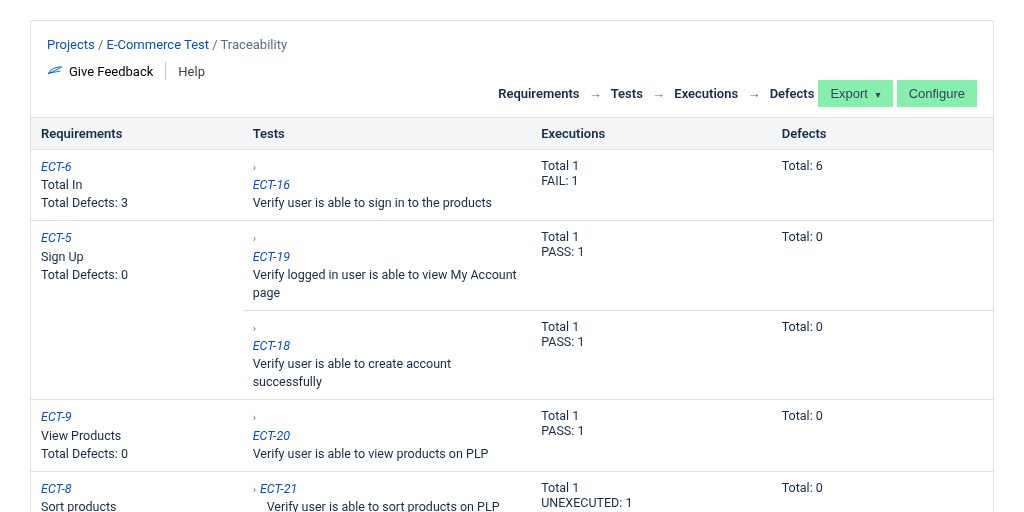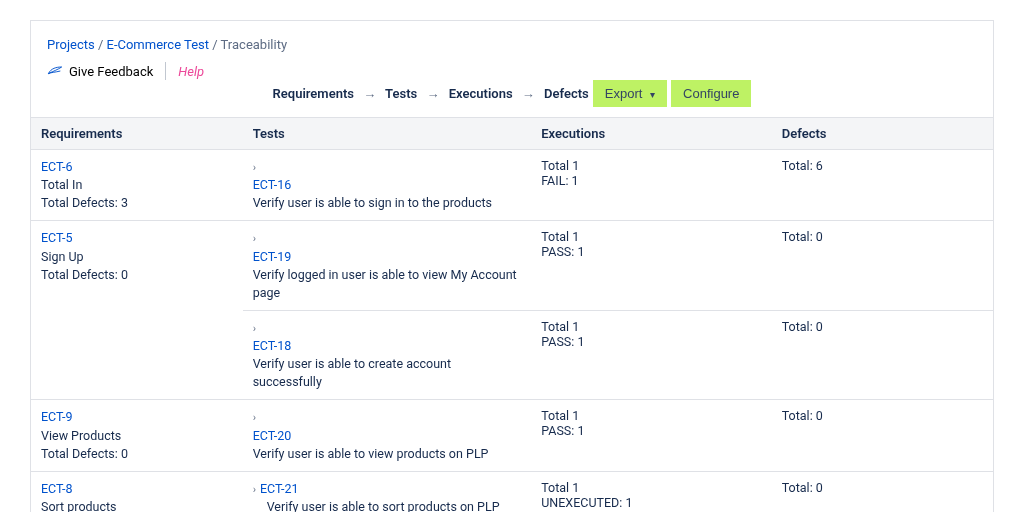--- a/index.html
+++ b/index.html
@@ -26,48 +26,48 @@
     font-size: 13px;
     margin-bottom: 10px;
   }
   .breadcrumb a { color: #0052cc; text-decoration: none; }
   .top-right { display: flex; align-items: center; gap: 12px; }
   .feedback {
     display: inline-flex; align-items: center; gap: 6px;
     color: #000000; font-size: 13px; text-decoration: none;
   }
   .divider-v { width:1px; height:18px; background:#c1c7d0; }
-  .help { color:#ec4899; text-decoration:none; font-size:13px;font-style:italic; }
+  .help { color:#404040; text-decoration:none; font-size:13px; }
   .second-row {
-    display:flex; justify-content: center; align-items:center;
+    display:flex; justify-content: flex-end; align-items:center;
     padding: 0 16px 10px 16px;
   }
   .path-chain { font-size:13px; font-weight:600; color:#172b4d; }
   .path-chain .arrow { color:#5e6c84; padding:0 6px; font-weight:400; }
   .toolbar { display:flex; gap:0; }
   .btn {
-    background:#bef264; border:none;
+    background:#86efac; border:none;
     padding:6px 12px; font-size:13px; color:#344563; cursor:pointer;
     margin-left:4px;
   }
   .btn .chev { font-size:10px; margin-left:4px; }
   table { width:100%; border-collapse: collapse; }
   thead th {
     background:#f4f5f7; text-align:left; font-weight:600; font-size:13px;
     color:#172b4d; padding:8px 10px; border-top:1px solid #dfe1e6;
   }
   tbody td {
     border-top:1px solid #dfe1e6; padding:8px 10px; vertical-align:top;
     font-size:12.5px; color:#172b4d;
   }
   .col-req { width:22%; }
   .col-test { width:30%; }
   .col-exec { width:25%; }
   .col-def { width:23%; }
-  .link { color:#0052cc; text-decoration:none; display:inline-block; }
+  .link { color:#0052cc; text-decoration:none; display:inline-block;font-style:italic; }
   .req-block { line-height:1.45; }
   .test-block { line-height:1.45; }
   .test-block .tchev {
     display:inline-block; color:#6b778c; font-size:11px;  margin-right:4px;
   }
   .wing-icon { display:inline-block; width:16px; height:12px; }
 </style>
 </head>
 <body>
 

